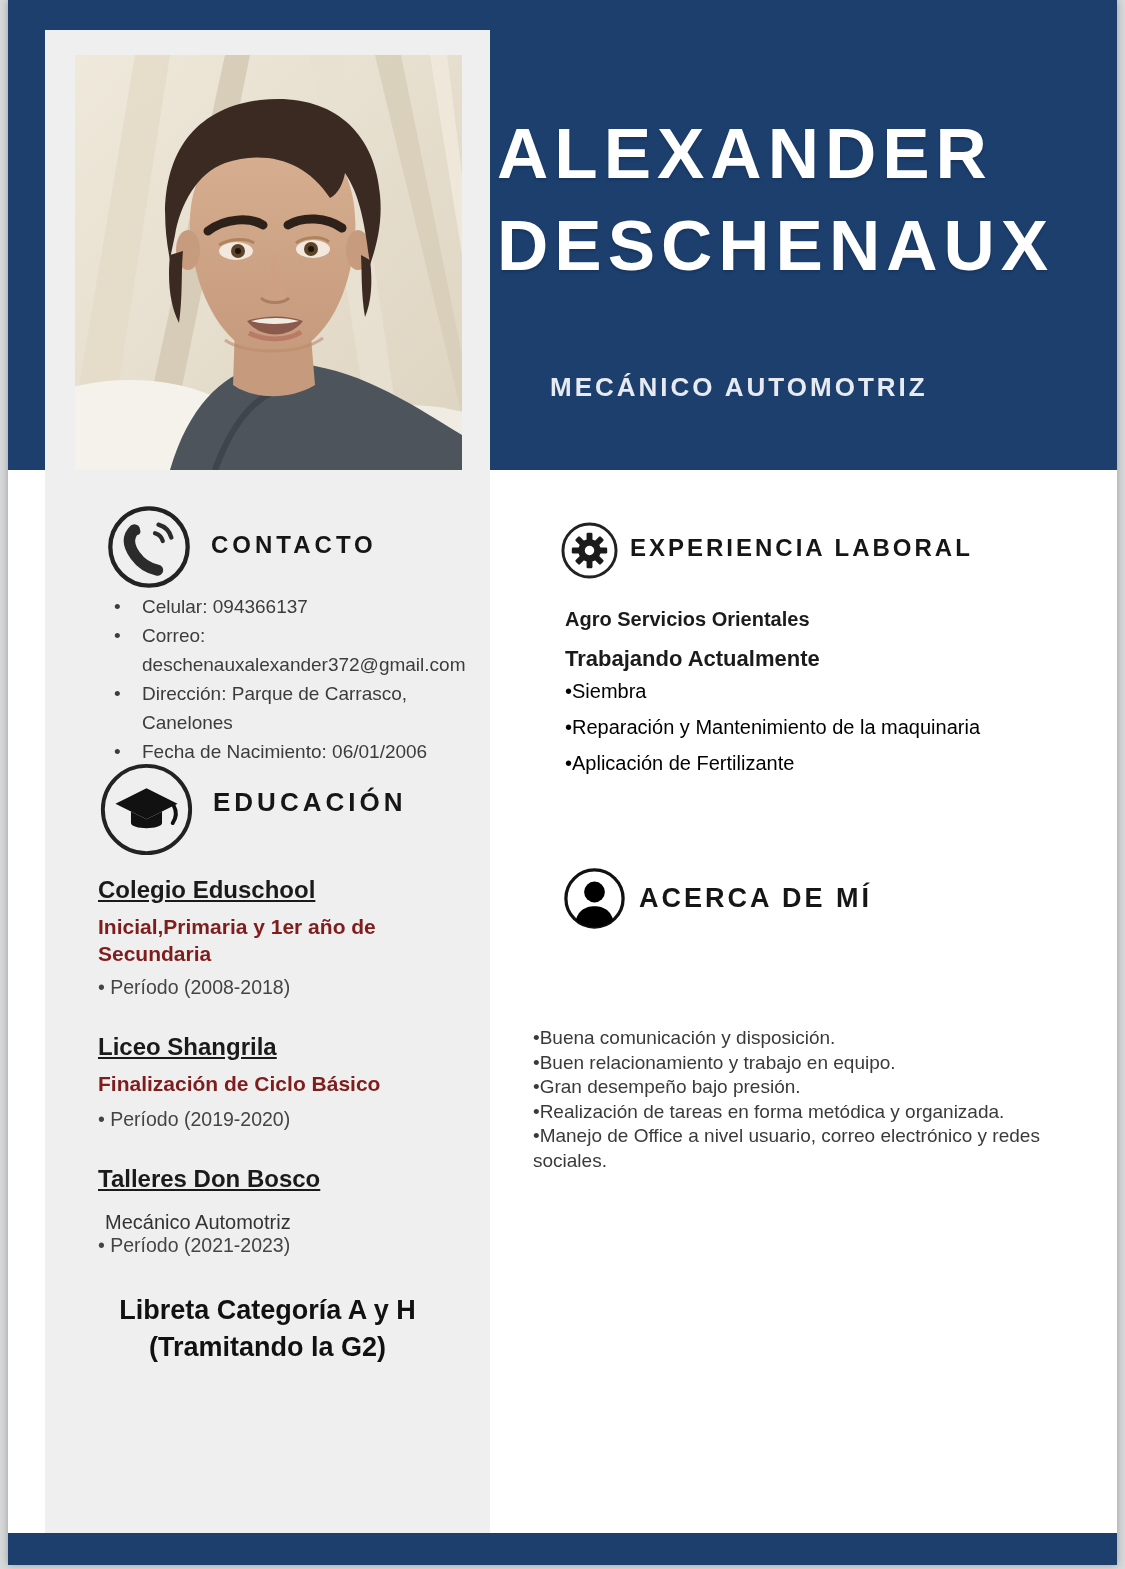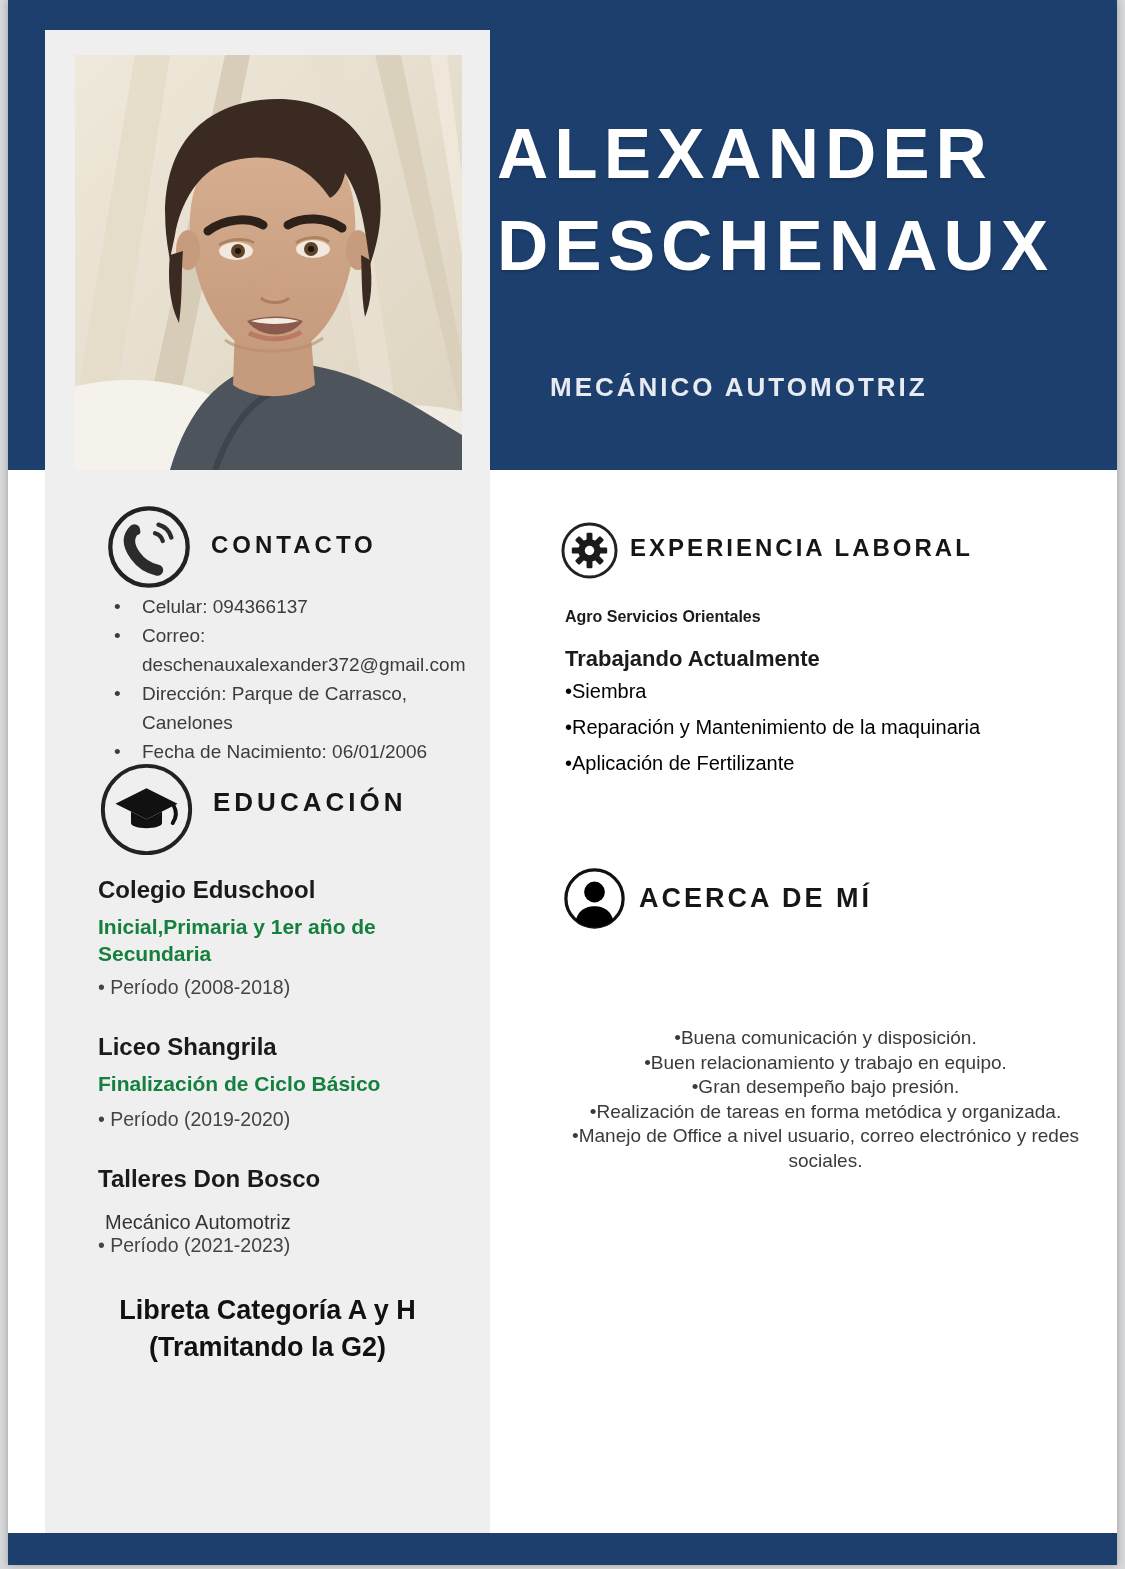--- a/index.html
+++ b/index.html
@@ -54,37 +54,37 @@
   .icon-circle{position:absolute;}
   .icon-circle svg{display:block;width:100%;height:100%;}
   .section-heading{
     position:absolute;color:#161616;font-weight:bold;white-space:nowrap;
   }
 
   
   .contact-list{position:absolute;left:104px;top:592px;width:360px;}
   .contact-row{display:flex;font-size:19px;color:#3c3c3c;line-height:29px;}
   .contact-row .blt{width:28px;flex:none;text-align:left;padding-left:2px;}
-  .edu-school{position:absolute;left:90px;color:#1a1a1a;font-weight:bold;font-size:24px;white-space:nowrap;}
-  .edu-detail{position:absolute;left:90px;color:#15803d;font-weight:bold;font-size:21px;line-height:27px;width:340px;}
+  .edu-school{position:absolute;left:90px;color:#1a1a1a;font-weight:bold;font-size:24px;white-space:nowrap;text-decoration:underline;}
+  .edu-detail{position:absolute;left:90px;color:#7f1d1d;font-weight:bold;font-size:21px;line-height:27px;width:340px;}
   .edu-detail.regular{font-weight:normal;color:#333;font-size:20px;left:97px;}
   .edu-period{position:absolute;left:90px;color:#444;font-size:19.5px;white-space:nowrap;}
   .license{
     position:absolute;left:37px;top:1292px;width:445px;
     text-align:center;color:#111;font-weight:bold;font-size:27px;line-height:37px;
   }
 
   
-  .company{position:absolute;left:557px;top:608px;font-size:16px;font-weight:bold;color:#1b1b1b;white-space:nowrap;}
+  .company{position:absolute;left:557px;top:608px;font-size:20px;font-weight:bold;color:#1b1b1b;white-space:nowrap;}
   .status{position:absolute;left:557px;top:646px;font-size:22px;font-weight:bold;color:#1b1b1b;white-space:nowrap;}
   .exp-list{position:absolute;left:557px;top:679px;font-size:20px;color:#000000;line-height:25px;}
   .exp-list div{margin-bottom:11px;white-space:nowrap;}
   .about-list{
     position:absolute;left:525px;top:1026px;width:585px;
-    text-align:center;font-size:19px;color:#3a3a3a;line-height:24.5px;
+    font-size:19px;color:#3a3a3a;line-height:24.5px;
   }
 </style>
 </head>
 <body>
 
 <div class="page">
 
   <div class="top-band"></div>
   <div class="footer-band"></div>
   <div class="sidebar"></div>

